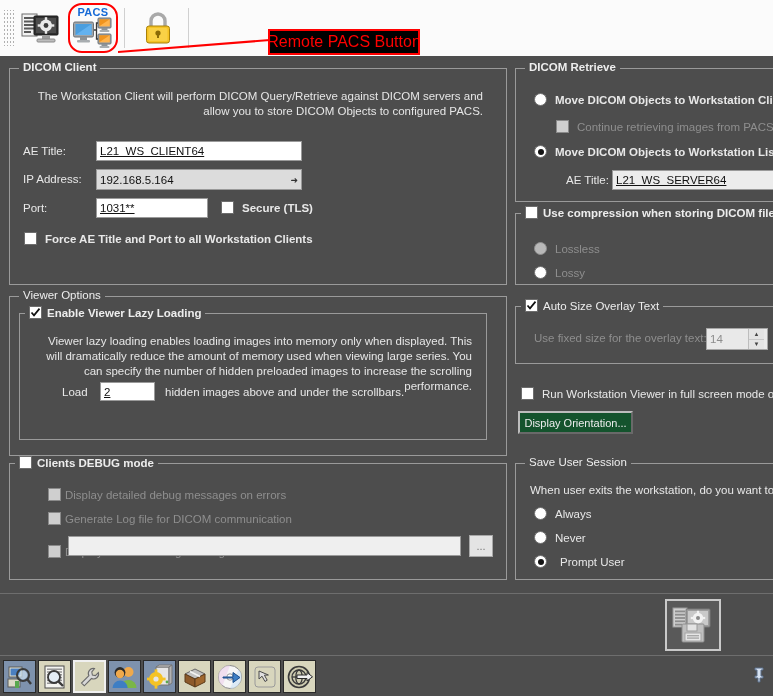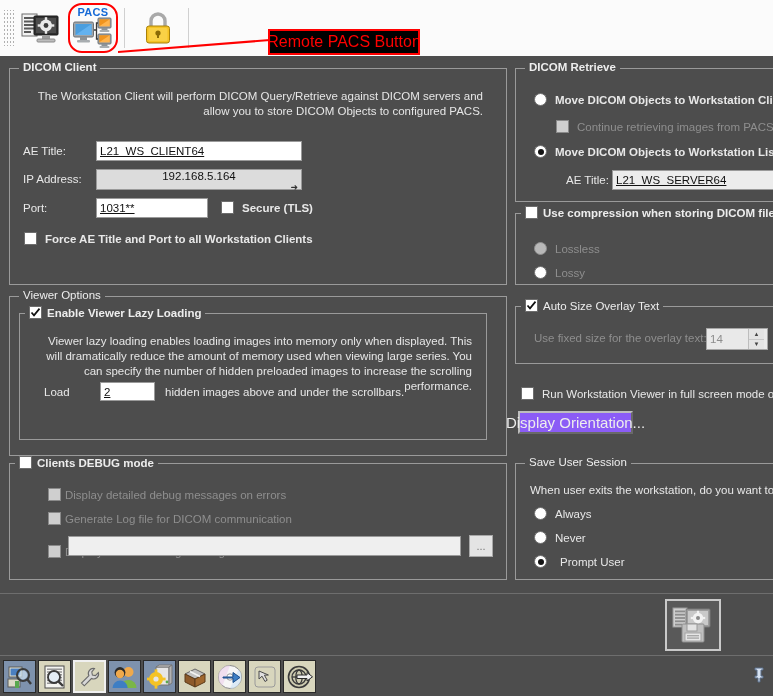--- a/index.html
+++ b/index.html
@@ -53,32 +53,32 @@
   .lbl.dim{color:#8e8e8e;}
   .para{position:absolute;color:#e6e6e6;line-height:15px;text-align:right;}
 
   
   .tbox{position:absolute;background:#ffffff;border:1px solid #9a9a9a;
         box-sizing:border-box;color:#111;font-size:11.5px;
         display:flex;align-items:center;padding:0 3px;overflow:hidden;white-space:nowrap;text-decoration:underline;}
   .tbox.ro{background:#ececec;}
   .tbox.dis{background:#efefef;color:#8d8d8d;}
   .combo{position:absolute;background:#dcdcdc;border:1px solid #9a9a9a;box-sizing:border-box;
-         color:#111;font-size:11.5px;display:flex;align-items:center;padding:0 3px;flex-direction:column;}
+         color:#111;font-size:11.5px;display:flex;align-items:center;padding:0 3px;}
   .combo .arr{margin-left:auto;font-size:9px;color:#333;}
   .spin{position:absolute;background:#e9e9e9;border:1px solid #a6a6a6;box-sizing:border-box;
         color:#8d8d8d;font-size:11.5px;display:flex;align-items:center;padding:0 3px;}
   .spin .sbtns{margin-left:auto;width:15px;height:100%;display:flex;flex-direction:column;
                border-left:1px solid #bdbdbd;}
   .spin .sb{flex:1;display:flex;align-items:center;justify-content:center;font-size:6px;color:#444;
             background:#e4e4e4;}
   .spin .sb:first-child{border-bottom:1px solid #c8c8c8;}
 
-  .btn{position:absolute;background:#8b5cf6;border:2px outset #bdbdbd;box-sizing:border-box;
-       color:#ededed;font-size:15px;display:flex;align-items:center;justify-content:center;
+  .btn{position:absolute;background:#14532d;border:2px outset #bdbdbd;box-sizing:border-box;
+       color:#ededed;font-size:11px;display:flex;align-items:center;justify-content:center;
        padding:0 6px;white-space:nowrap;}
   .btnsm{position:absolute;background:#e4e4e4;border:1px solid #a8a8a8;box-sizing:border-box;
        color:#7a7a7a;font-size:11px;display:flex;align-items:center;justify-content:center;}
 
   
   .cb{position:absolute;width:13px;height:13px;background:#ffffff;border:1px solid #6d6d6d;
       box-sizing:border-box;display:flex;align-items:center;justify-content:center;}
   .cb.dis{background:#cfcfcf;border-color:#8a8a8a;}
   .cb .tick{width:11px;height:11px;}
   .rb{position:absolute;width:13px;height:13px;border-radius:50%;background:#ffffff;
@@ -259,21 +259,21 @@
           <span class="cb" style="position:relative;left:0;top:0;">
             <svg class="tick" viewBox="0 0 11 11">
               <path d="M1.5 5.5 L4 8.4 L9.5 1.6" stroke="#111" stroke-width="1.7" fill="none"></path>
             </svg>
           </span>
           <span>Enable Viewer Lazy Loading</span>
         </span>
 
         <div class="para" style="left:12px;top:20px;width:440px;">Viewer lazy loading enables loading images into memory only when displayed. This will dramatically reduce the amount of memory used when viewing large series. You can specify the number of hidden preloaded images to increase the scrolling performance.</div>
 
-        <div class="lbl" style="left:24px;top:72px;">Load</div>
+        <div class="lbl" style="left:42px;top:72px;">Load</div>
         <div class="tbox" style="left:80px;top:68px;width:55px;height:19px;">
           <span>2</span>
         </div>
         <div class="lbl" style="left:145px;top:72px;">hidden images above and under the scrollbars.</div>
       </div>
     </div>
 
     <div class="group" style="left:515px;top:250px;width:270px;height:56px;">
       <span class="glegend chk">
         <span class="cb" style="position:relative;left:0;top:0;">

